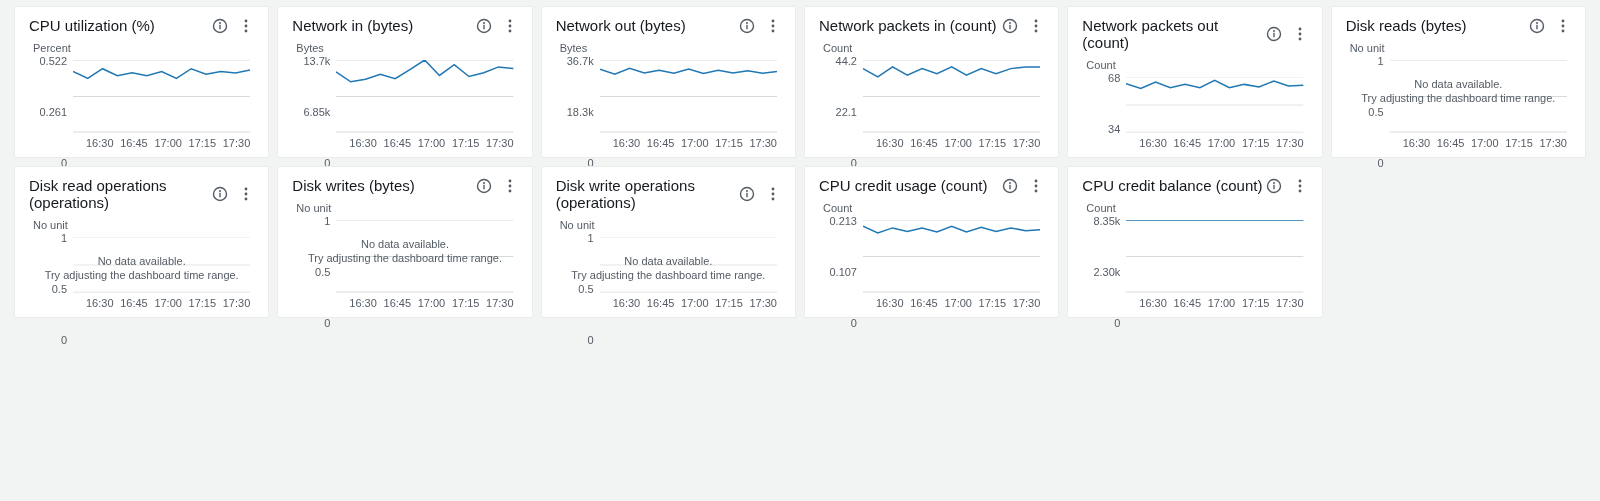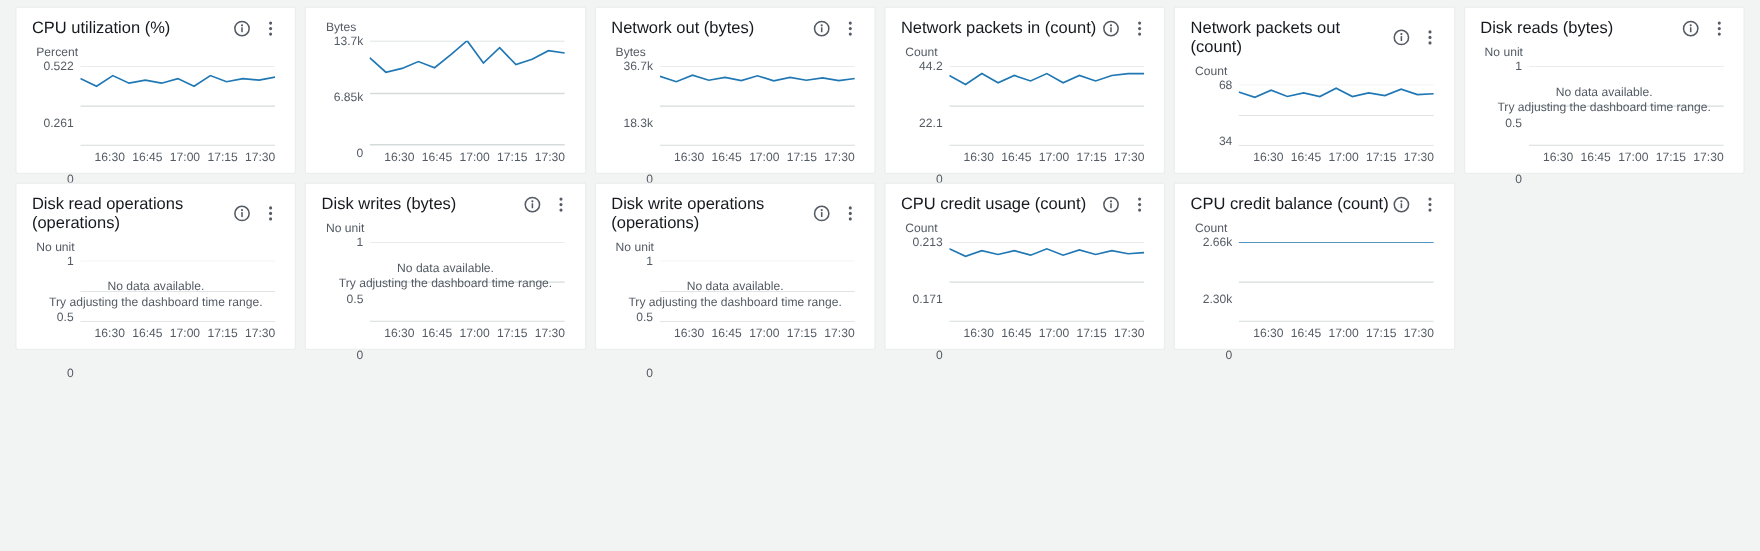--- a/index.html
+++ b/index.html
@@ -146,20 +146,39 @@
         <div class="x-ticks">
           <span>16:30</span>
           <span>16:45</span>
           <span>17:00</span>
           <span>17:15</span>
           <span>17:30</span>
         </div>
       </div>
     </div>
     <div class="card">
+      <div class="card-head">
+        <div class="card-title">Network in (bytes)</div>
+        <div class="card-icons">
+          <span class="icon">
+            <svg width="16" height="16" viewBox="0 0 16 16">
+              <circle cx="8" cy="8" r="6.5" fill="none" stroke="#545b64" stroke-width="1.4"></circle>
+              <circle cx="8" cy="5" r="1" fill="#545b64"></circle>
+              <rect x="7.3" y="6.8" width="1.4" height="4.5" fill="#545b64"></rect>
+            </svg>
+          </span>
+          <span class="icon">
+            <svg width="16" height="16" viewBox="0 0 16 16">
+              <circle cx="8" cy="3" r="1.4" fill="#545b64"></circle>
+              <circle cx="8" cy="8" r="1.4" fill="#545b64"></circle>
+              <circle cx="8" cy="13" r="1.4" fill="#545b64"></circle>
+            </svg>
+          </span>
+        </div>
+      </div>
       <div class="unit-label">Bytes</div>
       <div class="plot">
         <div class="y-ticks">
           <span>13.7k</span>
           <span>6.85k</span>
           <span>0</span>
         </div>
         <div class="chart-area">
           <svg viewBox="0 0 300 72" preserveAspectRatio="none" width="100%" height="100%">
             <line x1="0" x2="300" y1="0" y2="0" stroke="#d5dbdb" stroke-width="1"></line>
@@ -514,21 +533,21 @@
               <circle cx="8" cy="8" r="1.4" fill="#545b64"></circle>
               <circle cx="8" cy="13" r="1.4" fill="#545b64"></circle>
             </svg>
           </span>
         </div>
       </div>
       <div class="unit-label">Count</div>
       <div class="plot">
         <div class="y-ticks">
           <span>0.213</span>
-          <span>0.171</span>
+          <span>0.107</span>
           <span>0</span>
         </div>
         <div class="chart-area">
           <svg viewBox="0 0 300 72" preserveAspectRatio="none" width="100%" height="100%">
             <line x1="0" x2="300" y1="0" y2="0" stroke="#d5dbdb" stroke-width="1"></line>
             <line x1="0" x2="300" y1="36" y2="36" stroke="#d5dbdb" stroke-width="1"></line>
             <line x1="0" x2="300" y1="71" y2="71" stroke="#d5dbdb" stroke-width="1"></line>
             <path d="M0.0 6.1 L25.0 12.8 L50.0 7.8 L75.0 11.2 L100.0 7.8 L125.0 11.8 L150.0 6.1 L175.0 11.8 L200.0 7.1 L225.0 11.2 L250.0 7.8 L275.0 10.5 L300.0 9.5" fill="none" stroke="#1f77b4" stroke-width="1.5" vector-effect="non-scaling-stroke"></path>
           </svg>
         </div>
@@ -557,21 +576,21 @@
               <circle cx="8" cy="3" r="1.4" fill="#545b64"></circle>
               <circle cx="8" cy="8" r="1.4" fill="#545b64"></circle>
               <circle cx="8" cy="13" r="1.4" fill="#545b64"></circle>
             </svg>
           </span>
         </div>
       </div>
       <div class="unit-label">Count</div>
       <div class="plot">
         <div class="y-ticks">
-          <span>2.66k</span>
+          <span>8.35k</span>
           <span>2.30k</span>
           <span>0</span>
         </div>
         <div class="chart-area">
           <svg viewBox="0 0 300 72" preserveAspectRatio="none" width="100%" height="100%">
             <line x1="0" x2="300" y1="0" y2="0" stroke="#d5dbdb" stroke-width="1"></line>
             <line x1="0" x2="300" y1="36" y2="36" stroke="#d5dbdb" stroke-width="1"></line>
             <line x1="0" x2="300" y1="71" y2="71" stroke="#d5dbdb" stroke-width="1"></line>
             <path d="M0.0 0.0 L25.0 0.0 L50.0 0.0 L75.0 0.0 L100.0 0.0 L125.0 0.0 L150.0 0.0 L175.0 0.0 L200.0 0.0 L225.0 0.0 L250.0 0.0 L275.0 0.0 L300.0 0.0" fill="none" stroke="#1f77b4" stroke-width="1.5" vector-effect="non-scaling-stroke"></path>
           </svg>

